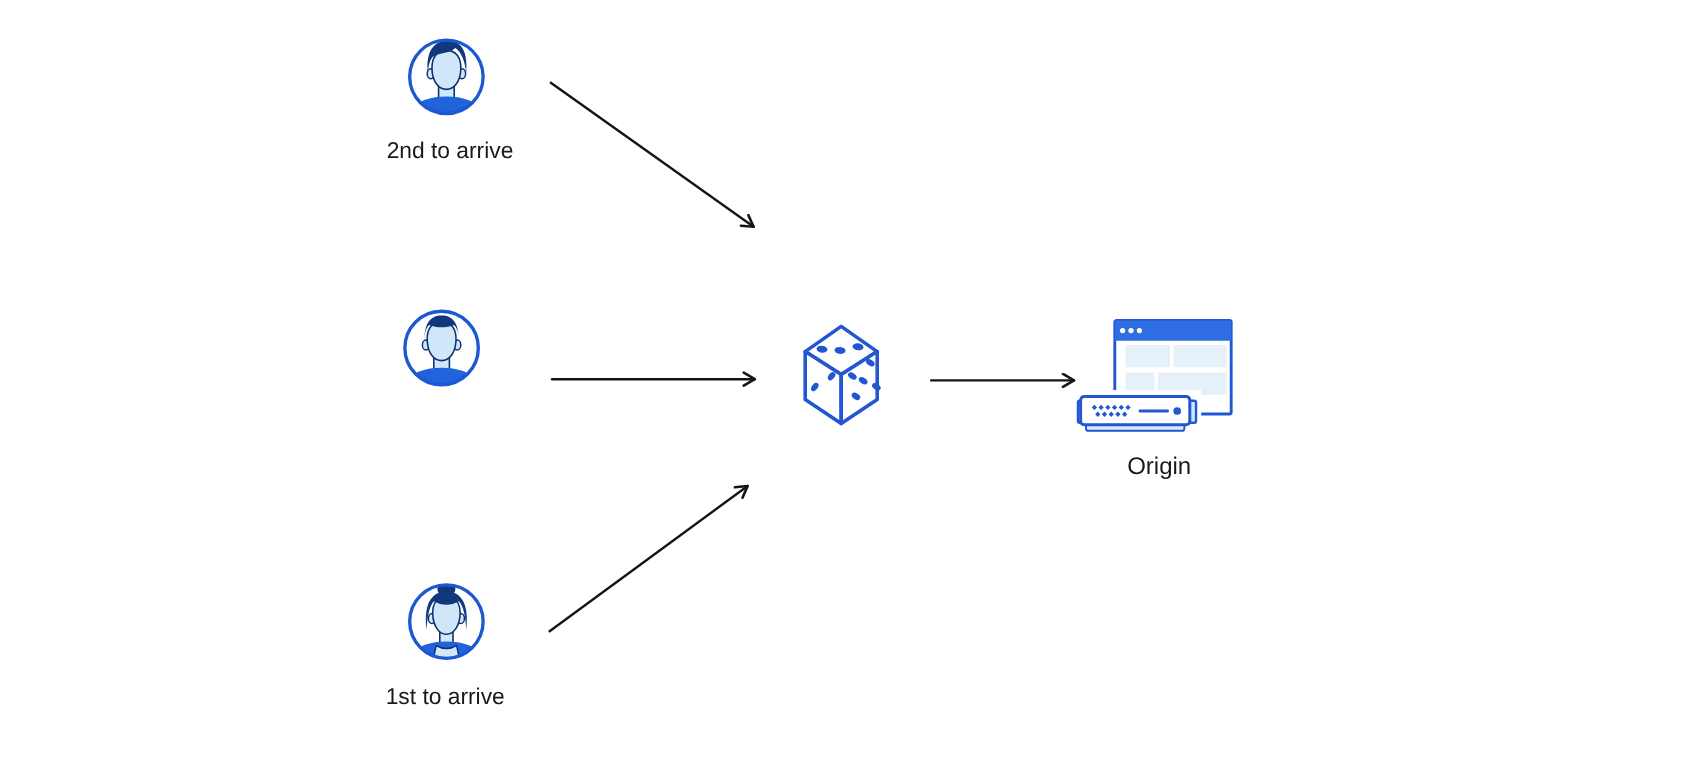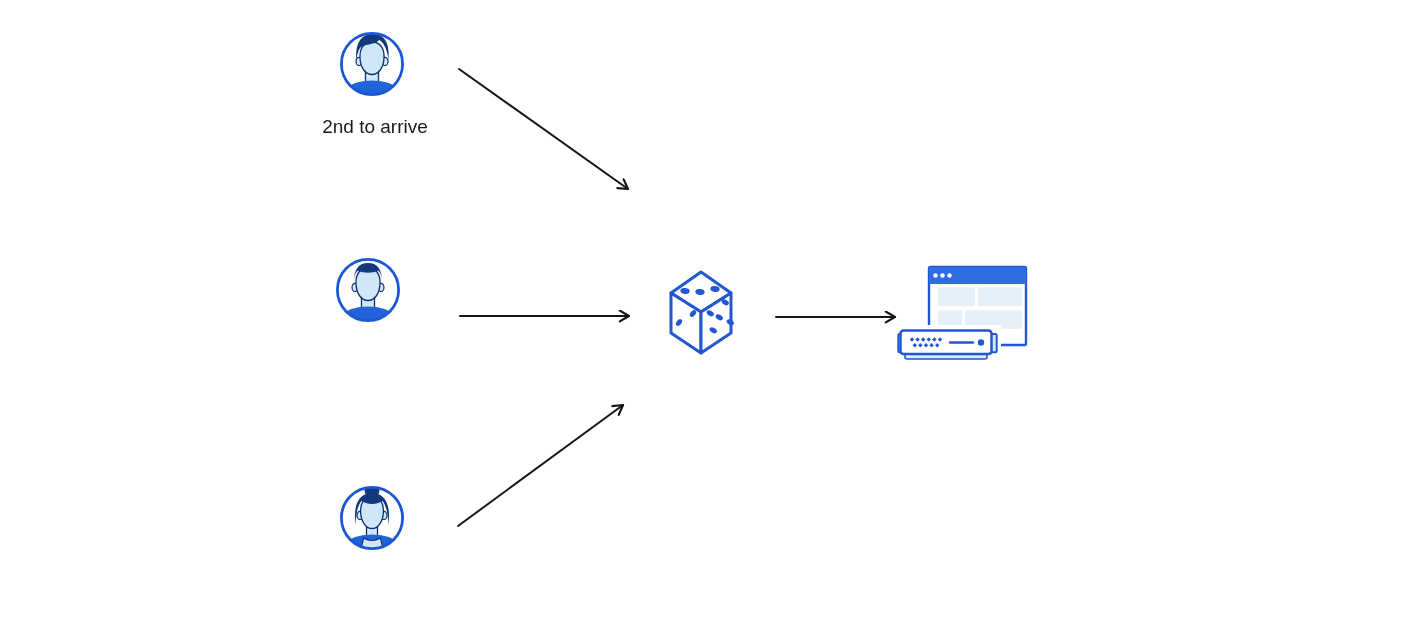--- a/index.html
+++ b/index.html
@@ -108,20 +108,21 @@
         <path d="M27.5,56 Q36,61 44.5,56 L48,72 L24,72 Z" fill="#cfe7f8" stroke="#0e3070" stroke-width="1.2"></path>
         <ellipse cx="24" cy="33.5" rx="3" ry="4.2" fill="#cfe7f8" stroke="#0e3070" stroke-width="1.2"></ellipse>
         <ellipse cx="48" cy="33.5" rx="3" ry="4.2" fill="#cfe7f8" stroke="#0e3070" stroke-width="1.2"></ellipse>
         <path d="M36,15 C43.5,15 47.8,20.5 47.4,30 C47,39.5 42.3,46.5 36,46.5 C29.7,46.5 25,39.5 24.6,30 C24.2,20.5 28.5,15 36,15 Z" fill="#cfe7f8" stroke="#0e3070" stroke-width="1.3"></path>
         <path d="M19.5,43 C16.5,18 26,11 36,11 C46,11 55.5,18 52.5,43 C52,31 50,23 46.5,19 C39.5,23 32.5,23 25.5,19 C22,23 20,31 19.5,43 Z" fill="#11387c"></path>
         <ellipse cx="36" cy="9" rx="7.5" ry="6" fill="#11387c"></ellipse>
       </g>
       <circle cx="36" cy="36" r="30.6" fill="none" stroke="#1d58d3" stroke-width="2.8"></circle>
     </svg>
   </div>
+  <div class="user-label" style="left:261px; top:570px;">1st to arrive</div>
 
   <div class="node icon" style="left:668px; top:269px;">
     <svg viewBox="-2 -2 68 88" width="68" height="88">
       <g stroke="#2257d1" stroke-width="3" stroke-linejoin="round" fill="#ffffff">
         <path d="M31,1 L61,22 L31,41 L1,22 Z"></path>
         <path d="M1,22 L31,41 L31,82 L1,62 Z"></path>
         <path d="M61,22 L31,41 L31,82 L61,62 Z"></path>
       </g>
       <g fill="#2257d1">
         <ellipse cx="15" cy="20" rx="4.6" ry="2.9" transform="rotate(6 15 20)"></ellipse>
@@ -168,14 +169,15 @@
           <path d="M23.4,78 l2.2,2.2 l-2.2,2.2 l-2.2,-2.2 Z"></path>
           <path d="M29,78 l2.2,2.2 l-2.2,2.2 l-2.2,-2.2 Z"></path>
           <path d="M34.6,78 l2.2,2.2 l-2.2,2.2 l-2.2,-2.2 Z"></path>
           <path d="M40.2,78 l2.2,2.2 l-2.2,2.2 l-2.2,-2.2 Z"></path>
         </g>
         <line x1="53" y1="77.5" x2="76" y2="77.5" stroke="#2257d1" stroke-width="2.4" stroke-linecap="round"></line>
         <circle cx="84" cy="77.5" r="3.2" fill="#2257d1"></circle>
       </g>
     </svg>
   </div>
+  <div class="origin-label" style="left:866px; top:377px;">Origin</div>
 
 </div>
 
 </body></html>

